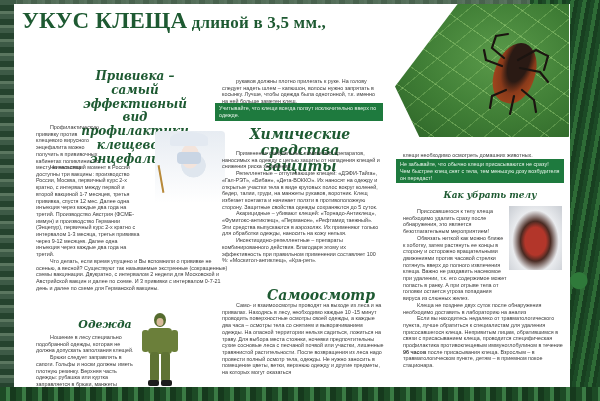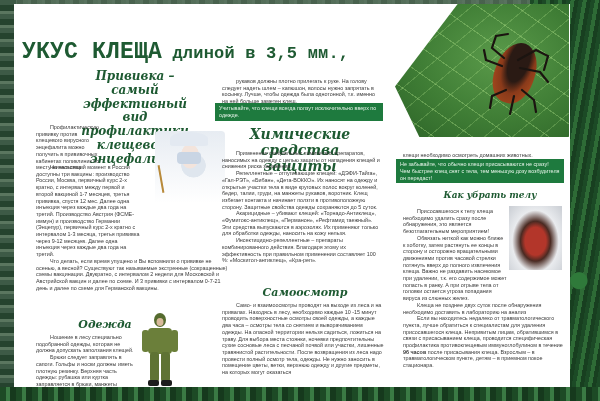--- a/index.html
+++ b/index.html
@@ -32,26 +32,25 @@
   }
 
   .panel {
     position: absolute; left: 14px; top: 4px; width: 556px; height: 383px;
     background: #ffffff;
   }
 
   .title {
     position: absolute; left: 22px; top: 9px;
     color: #1e5a32;
-    font-family: Liberation Mono, monospace;
+    font-family: Liberation Serif, serif;
     font-weight: bold;
     line-height: 1;
     white-space: nowrap;
     z-index: 3;
-    margin-top: 32px;
   }
   .title-line1 { font-size: 23px; letter-spacing: 0.2px; }
   .title-line1 .small { font-size: 17px; }
   .title-line2 { font-size: 24px; margin-left: 24px; margin-top: 4px; }
 
   .leaf {
     position: absolute; left: 395px; top: 4px; width: 174px; height: 133px;
     background:
       repeating-linear-gradient(35deg, rgba(180,230,140,0.35) 0 1px, transparent 1px 22px),
       repeating-linear-gradient(-40deg, rgba(180,230,140,0.25) 0 1px, transparent 1px 18px),
@@ -202,21 +201,21 @@
 
 <div class="section-title" style="left:230px; top:126px; width:140px; font-size:14px;">Химические средства защиты</div>
 
 <div class="body-text" style="left:222px; top:150px; width:160px;">
   <p>Применение специальных химических препаратов, наносимых на одежду с целью защиты от нападения клещей и снижения риска заражения.</p>
   <p>Репеллентные – отпугивающие клещей: «ДЭФИ-Тайга», «Гал-РЭТ», «Бибан», «Дета-ВОККО». Их наносят на одежду и открытые участки тела в виде круговых полос вокруг коленей, бедер, талии, груди, на манжеты рукавов, воротник. Клещ избегает контакта и начинает ползти в противоположную сторону. Защитные свойства одежды сохраняются до 5 суток.</p>
   <p>Акарицидные – убивают клещей: «Торнадо-Антиклещ», «Фумитокс-антиклещ», «Перманон», «Рефтамид таежный». Эти средства выпускаются в аэрозолях. Их применяют только для обработки одежды, наносить на кожу нельзя.</p>
   <p>Инсектицидно-репеллентные – препараты комбинированного действия. Благодаря этому их эффективность при правильном применении составляет 100 %: «Москитол-антиклещ», «Кра-реп».</p>
 </div>
 
-<div class="section-title" style="left:250px; top:287px; width:110px; font-size:11px;">Самоосмотр</div>
+<div class="section-title" style="left:266px; top:287px; width:110px; font-size:14px;">Самоосмотр</div>
 
 <div class="body-text" style="left:222px; top:302px; width:162px;">
   <p>Само- и взаимоосмотры проводят на выходе из леса и на привалах. Находясь в лесу, необходимо каждые 10 -15 минут проводить поверхностные осмотры своей одежды, а каждые два часа – осмотры тела со снятием и выворачиванием одежды. На опасной территории нельзя садиться, ложиться на траву. Для выбора места стоянки, ночевки предпочтительны сухие сосновые леса с песчаной почвой или участки, лишенные травянистой растительности. После возвращения из леса надо провести полный осмотр тела, одежды. Не нужно заносить в помещение цветы, ветки, верхнюю одежду и другие предметы, на которых могут оказаться</p>
 </div>
 
 <div class="body-text" style="left:403px; top:152px; width:160px;">
   <span>клещи необходимо осмотреть домашних животных.</span>
 </div>
 <div class="green-note" style="left:396px; top:159px; width:168px;">
   <span>Не забывайте, что обычно клещи присасываются не сразу! Чем быстрее клещ снят с тела, тем меньшую дозу возбудителя он передаст!</span>

